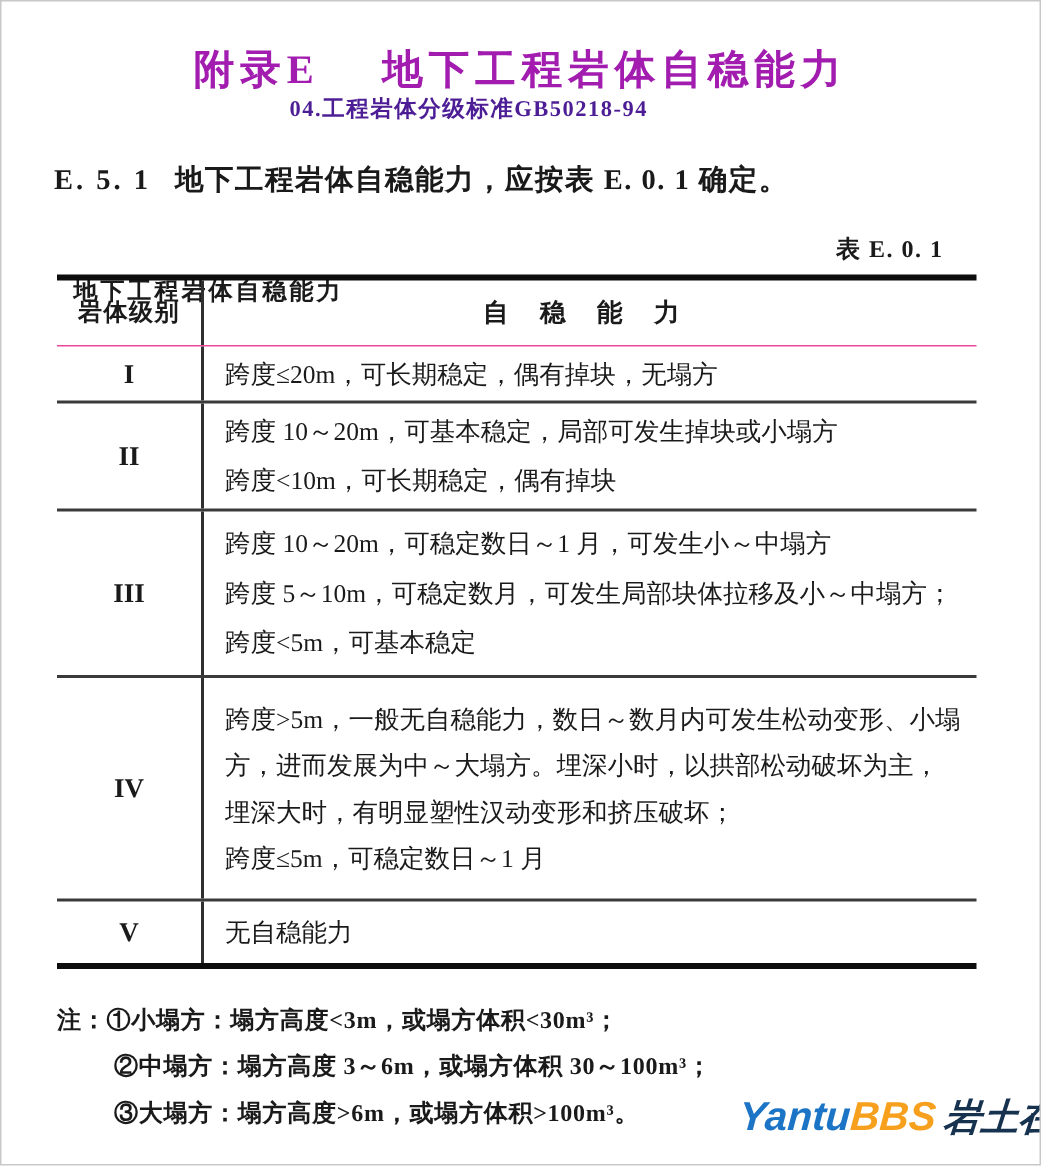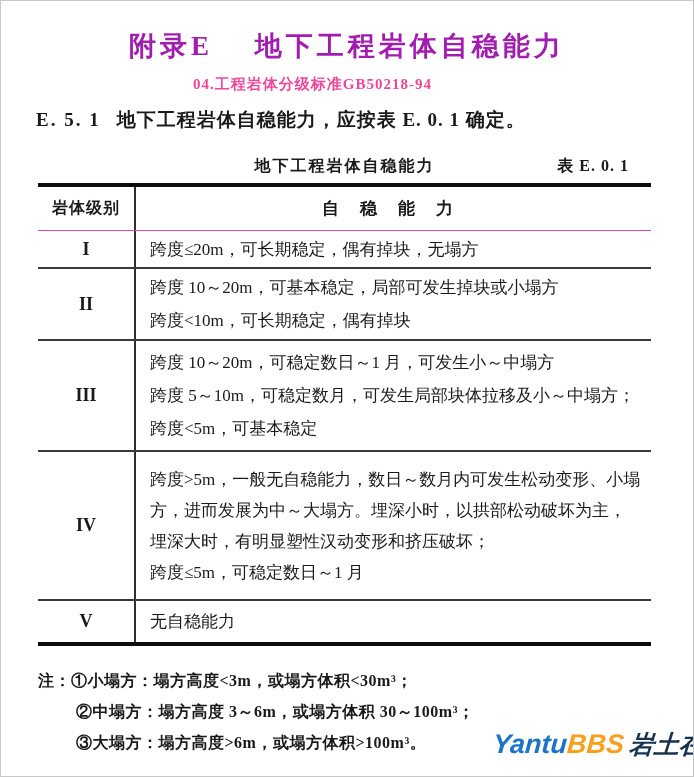--- a/index.html
+++ b/index.html
@@ -18,46 +18,46 @@
     position: absolute;
     top: 27px; left: 0; width: 100%;
     text-align: center;
     font-size: 27px;
     font-weight: bold;
     letter-spacing: 4px;
     color: #a21caf;
   }
   .red-stamp {
     position: absolute;
-    top: 74px; left: 192px;
+    top: 62px; left: 192px;
     font-size: 15px;
     font-weight: bold;
     letter-spacing: 1px;
-    color: #ec4899;
+    color: #4c1d95;
   }
   .clause {
     position: absolute;
     top: 106px; left: 35px;
     font-size: 19px;
     font-weight: bold;
     letter-spacing: 1px;
   }
   .clause .clause-label { margin-right: 16px; letter-spacing: 2px; }
 
   
   .caption-row {
     position: absolute;
     top: 155px; left: 37px; width: 613px;
     height: 22px;
   }
   .tbl-caption {
-    position: absolute; left: 0; width: 100%;
-    text-align: center;
+    position: absolute; left: 11px; width: 100%;
     font-size: 16px; font-weight: bold;
     letter-spacing: 2px;
+    margin-top: 28px;
   }
   .tbl-number {
     position: absolute; right: 22px;
     font-size: 16px; font-weight: bold;
     letter-spacing: 1px;
   }
 
   
   .tbl {
     position: absolute;

